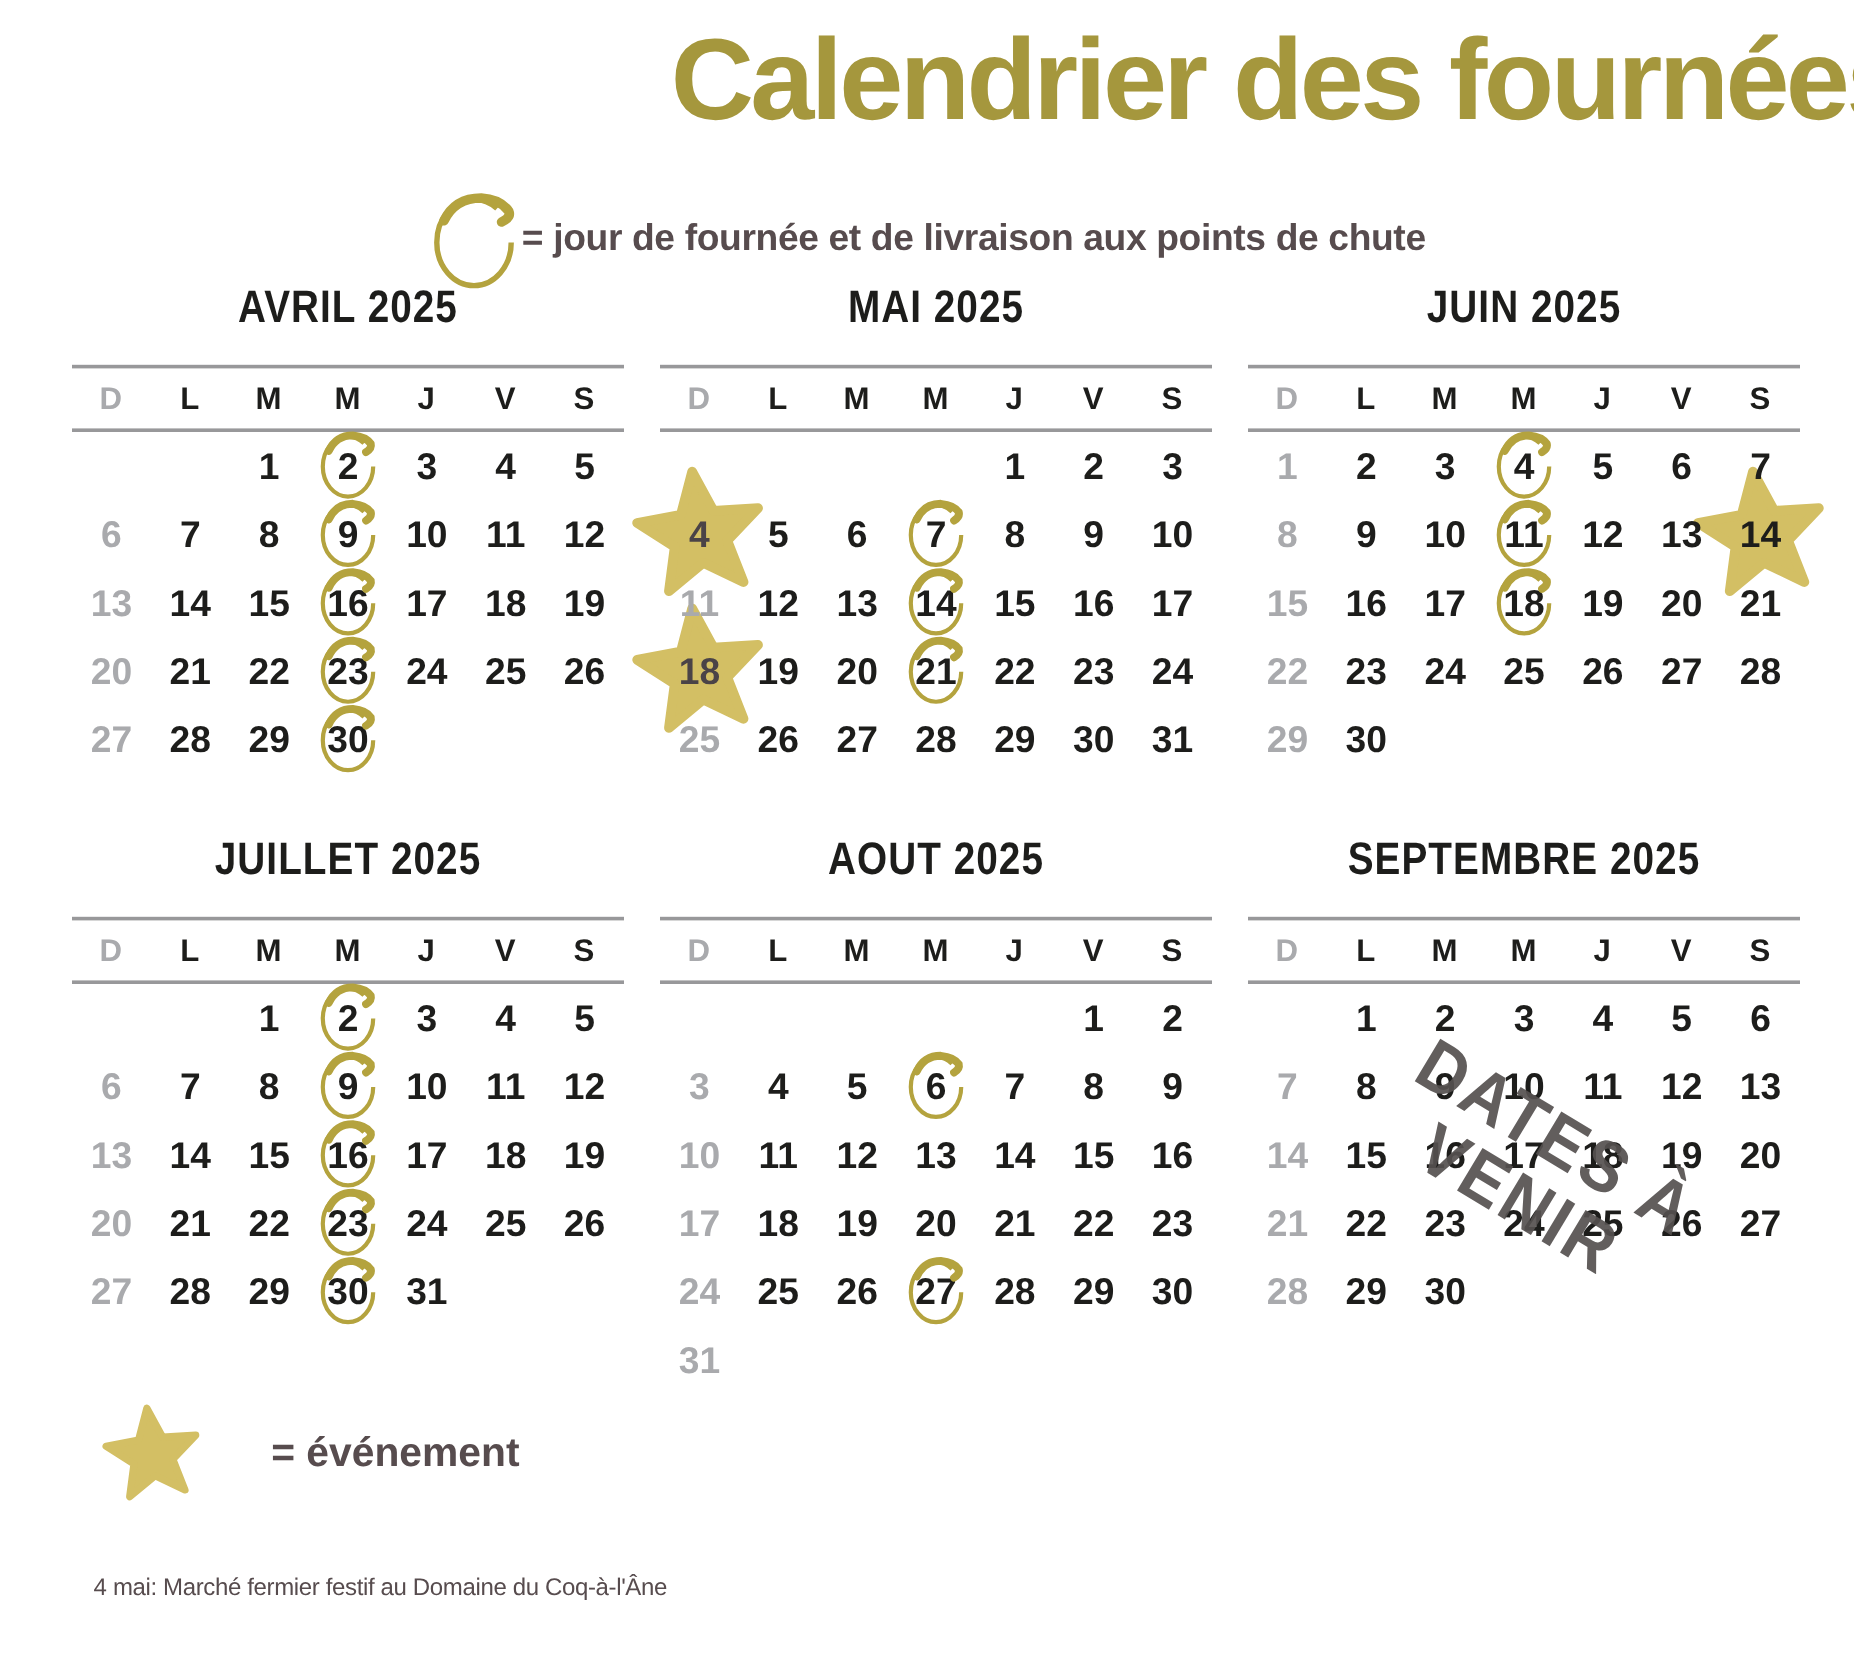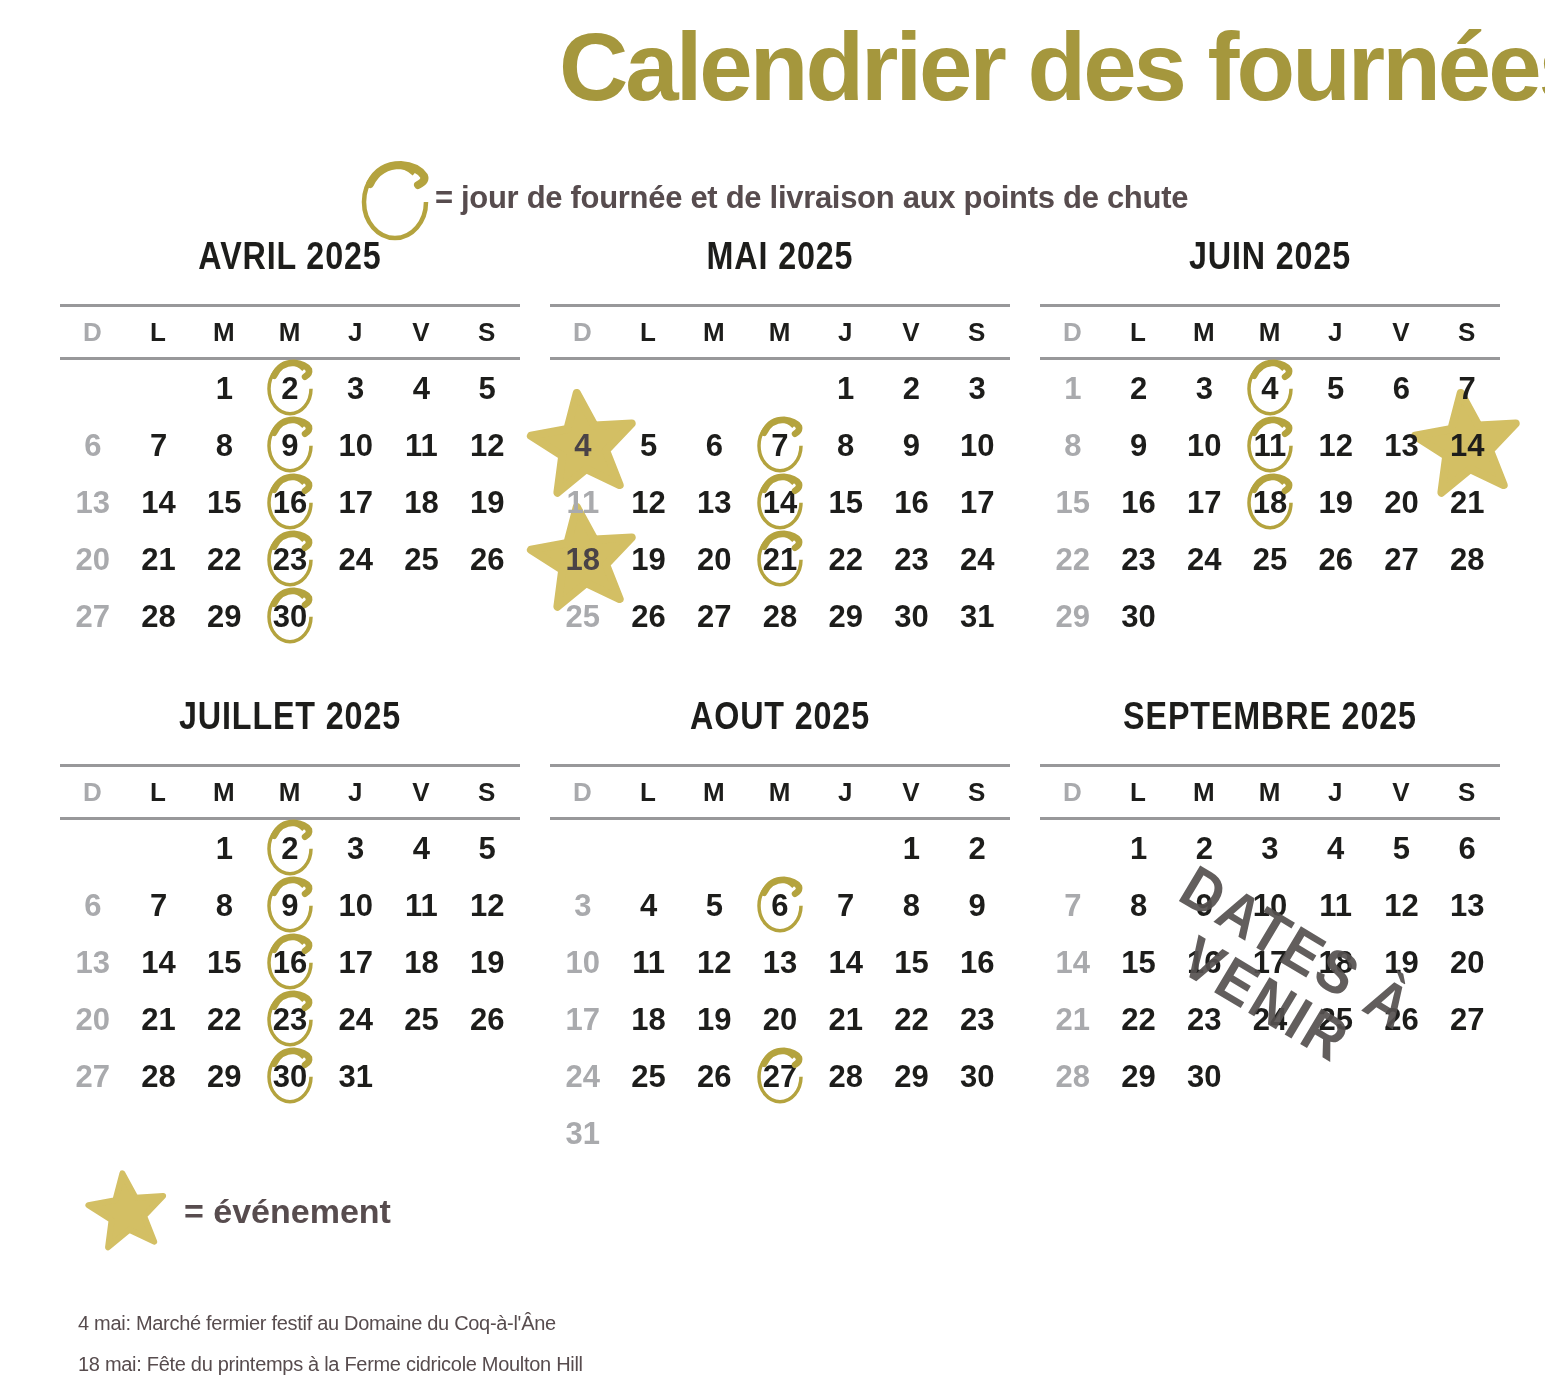--- a/index.html
+++ b/index.html
@@ -48,21 +48,21 @@
   .star-mark{position:absolute;left:50%;top:50%;transform:translate(-50%,-52%) rotate(-7deg);z-index:1;pointer-events:none;}
   .stamp{
     position:absolute;left:61px;top:226px;width:360px;text-align:center;
     font-weight:700;font-size:60px;line-height:60px;letter-spacing:3px;
     color:rgba(85,80,79,.92);transform:rotate(31deg) scaleX(.92);z-index:6;
   }
   .star-legend{
     position:absolute;left:84px;top:1168px;
     display:flex;align-items:center;gap:14px;
   }
-  .star-legend .legend-text{font-size:34px;font-weight:700;color:var(--dark);}
+  .star-legend .legend-text{font-size:34px;font-weight:700;color:var(--dark);margin-left:42px;}
   .events{
     position:absolute;left:78px;top:1303px;
     font-size:20px;line-height:41px;font-weight:400;color:var(--dark);letter-spacing:-0.3px;
   }
 </style>
 </head>
 <body>
 
 <div class="page">
 
@@ -887,16 +887,15 @@
     <span id="legend-star-slot">
         <svg class="" viewBox="0 0 100 100" width="86" height="86" style="display:block;transform:rotate(-7deg)">
      <polygon points="50,6 61.8,35.8 93.8,37.8 69,58.2 77,89.2 50,72 23,89.2 31,58.2 6.3,37.8 38.2,35.8" fill="#d3bf64" stroke="#d3bf64" stroke-width="7" stroke-linejoin="round"></polygon>
    </svg>
       </span>
     <span class="legend-text">= événement</span>
   </div>
 
   <div class="events">
     <div>4 mai: Marché fermier festif au Domaine du Coq-à-l'Âne</div>
-    <div>18 mai: Fête du printemps à la Ferme cidricole Moulton Hill</div>
   </div>
 
 </div>
 
 </body></html>

